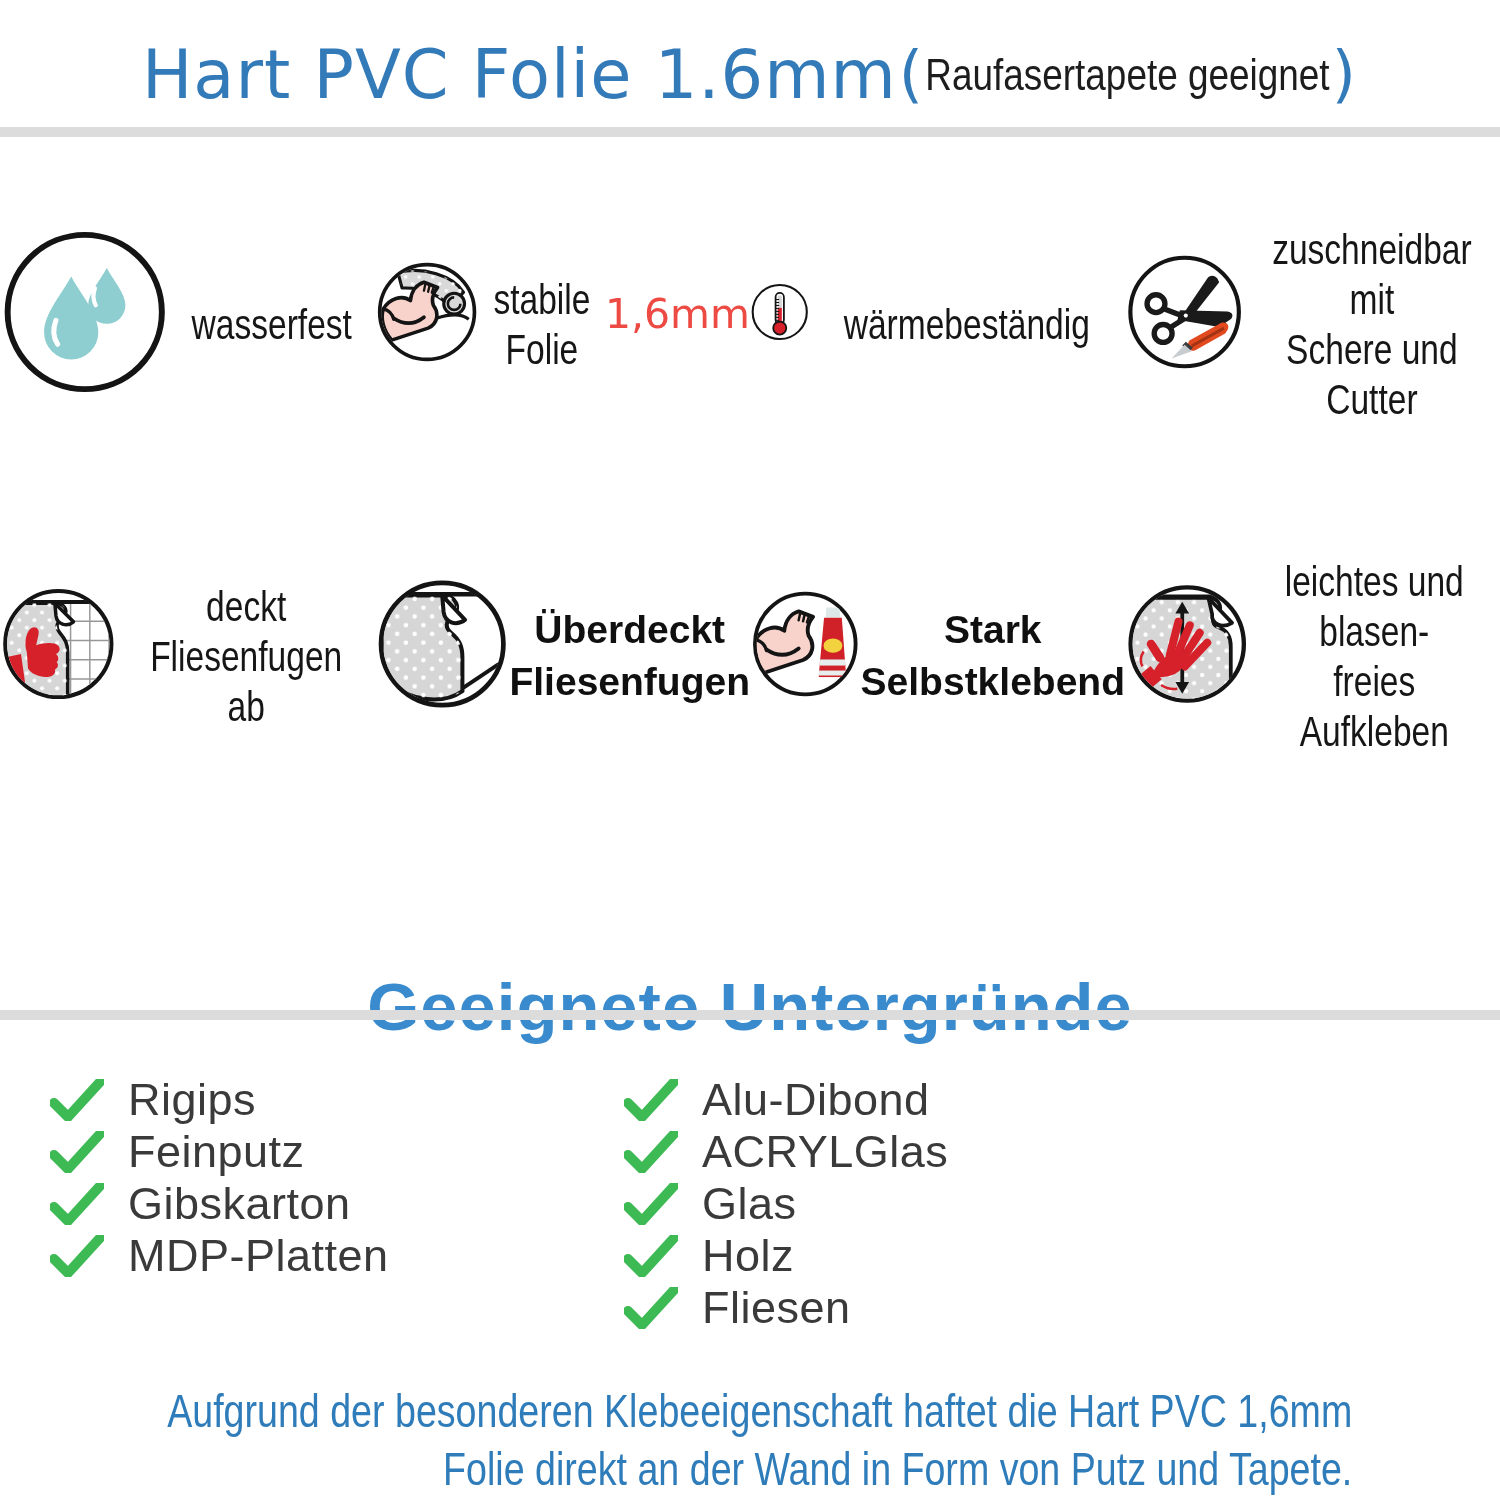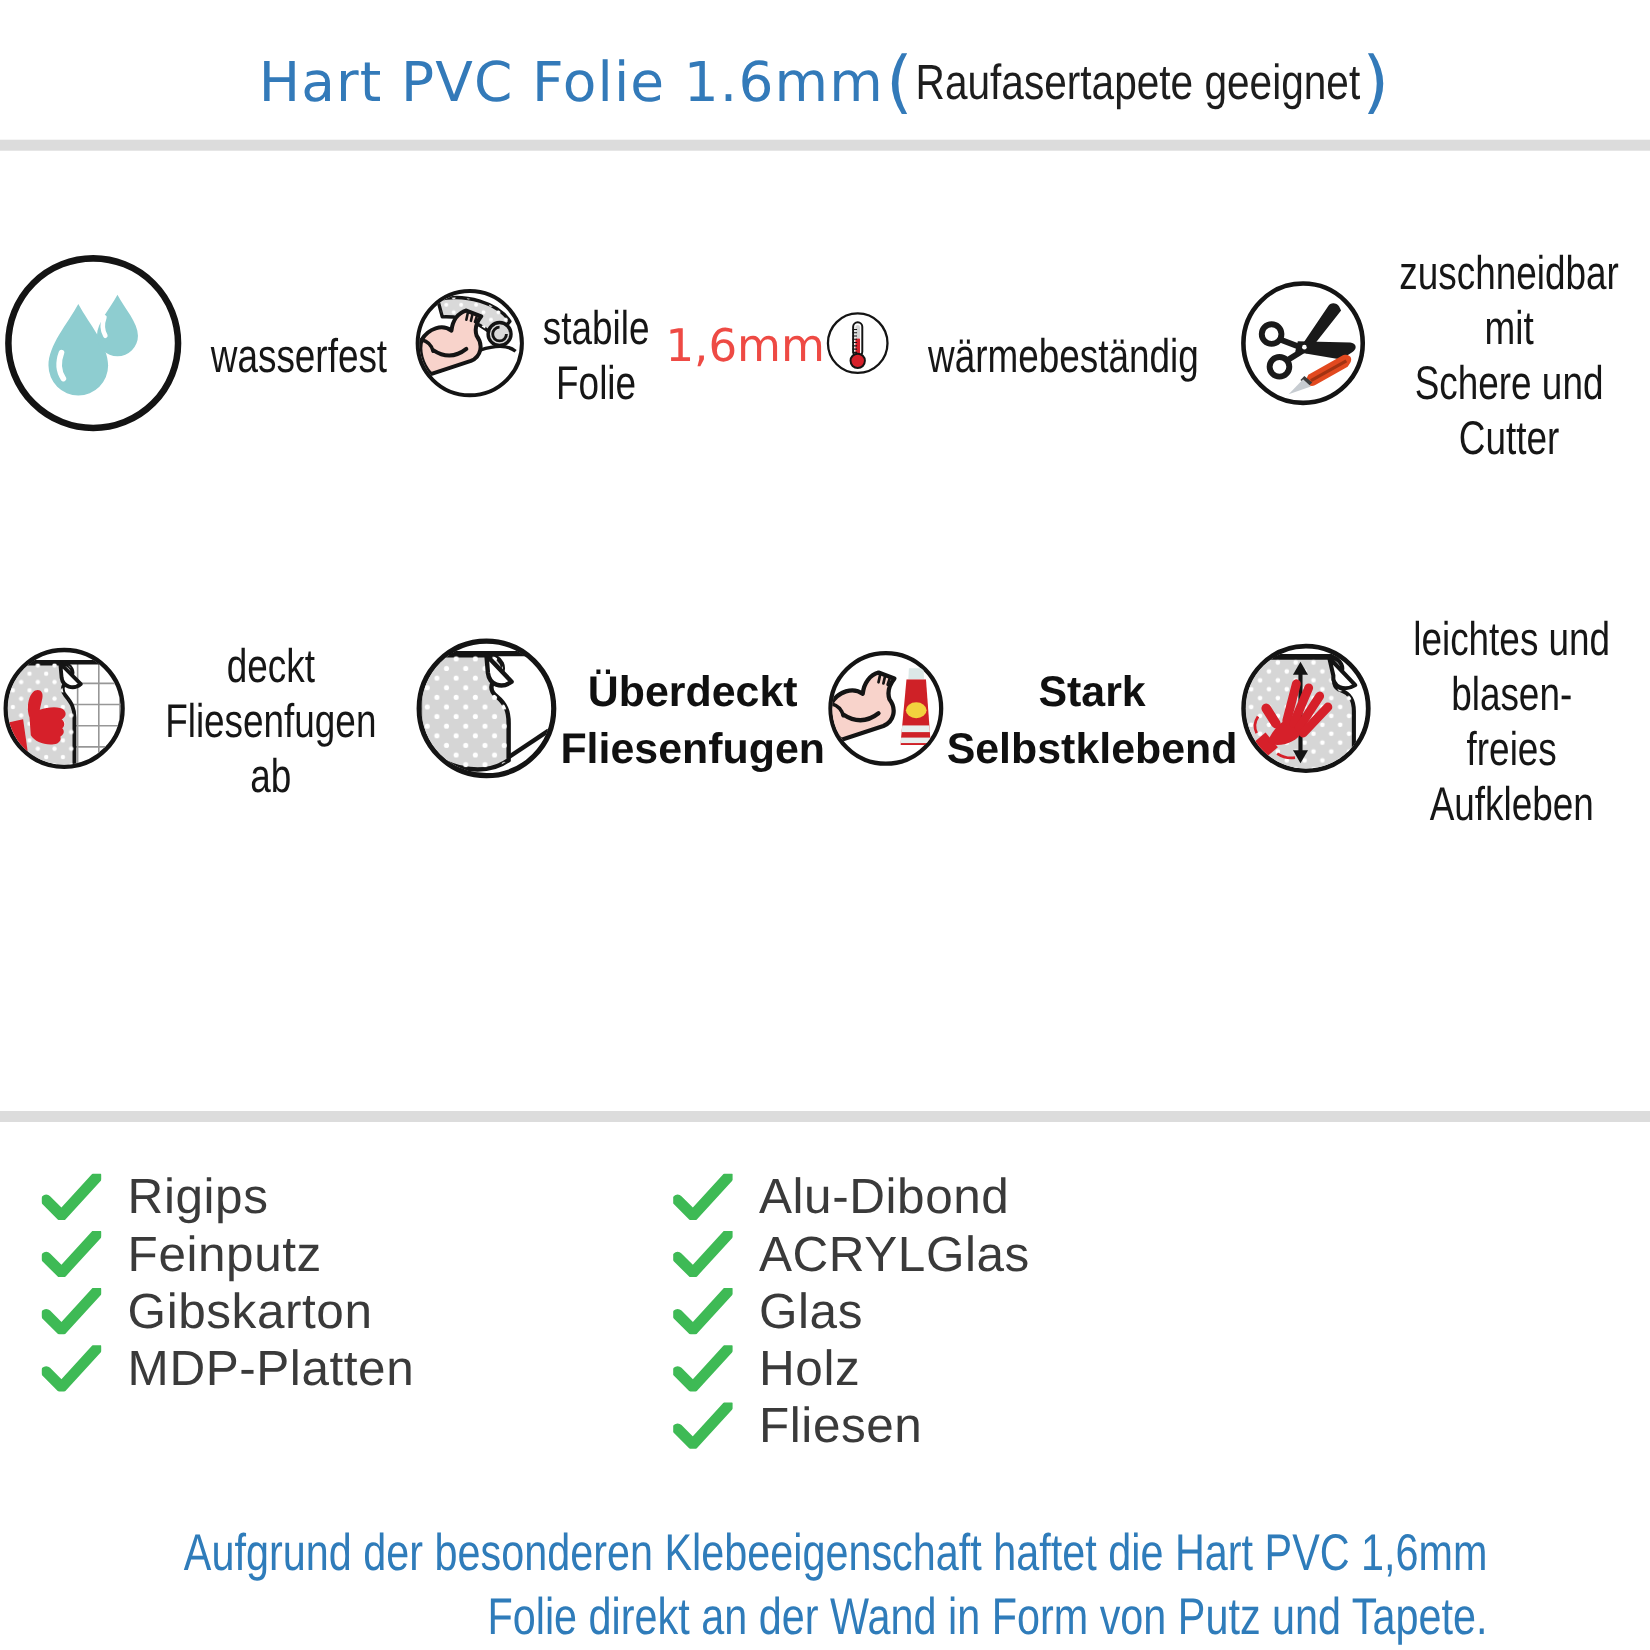--- a/index.html
+++ b/index.html
@@ -2,21 +2,21 @@
 <html><head>
 <meta charset="utf-8">
 <style>
   html,body{margin:0;padding:0;background:#fff;}
   .page{position:relative;width:1500px;height:1500px;background:#ffffff;overflow:hidden;
         font-family:"DejaVu Sans",sans-serif;}
 
   
   .title{position:absolute;top:30px;left:0;width:100%;height:90px;
          display:flex;justify-content:center;align-items:center;white-space:nowrap;}
-  .t-main{font-size:50px;color:#337ab9;letter-spacing:1px;}
+  .t-main{font-size:67px;color:#337ab9;letter-spacing:1px;}
   .t-paren{font-size:62px;color:#337ab9;padding:0 2px;position:relative;top:-2px;}
   .t-sub{font-size:45px;color:#1d1d1d;display:inline-block;transform:scaleX(0.82);margin:0 -44px;
          font-family:"Liberation Sans",sans-serif;}
 
   .divider{position:absolute;left:0;width:100%;height:10px;background:#dcdcdc;}
   .d1{top:127px;}
   .d2{top:1010px;}
 
   
   .features{position:absolute;left:0;width:1500px;display:grid;
@@ -30,21 +30,21 @@
   .narrowed{display:inline-block;transform:scaleX(0.78);}
   .f-label.wide{font-weight:bold;font-size:39px;line-height:52px;color:#101010;}
   .f-sub{margin-top:4px;font-size:41px;color:#ee4a44;text-align:center;}
 
   
   .section-title{position:absolute;top:912px;left:0;width:100%;text-align:center;
                  font-size:67px;color:#3a8bcd;letter-spacing:1px;
                  font-family:"Liberation Sans",sans-serif;}
 
   .surfaces{position:absolute;top:1062px;left:0;width:1500px;height:290px;}
-  .col{position:absolute;top:0;margin:0;padding:0;list-style:none;}
+  .col{position:absolute;top:0;margin:12px;padding:0;list-style:none;}
   .col1{left:38px;}
   .col2{left:612px;}
   .col3{left:1042px;}
   .col li{display:flex;align-items:center;height:52px;}
   .check{width:54px;height:42px;margin-right:24px;flex:0 0 auto;}
   .surface-label{font-size:45px;color:#3a3a3a;letter-spacing:0.5px;white-space:nowrap;
                  font-family:"Liberation Sans",sans-serif;}
 
   
   .footer{position:absolute;top:1382px;left:0;width:100%;text-align:right;}
@@ -246,20 +246,21 @@
             <path d="M30,112 Q22,124 28,136" stroke="#d6202a" stroke-width="4" fill="none"></path>
             <path d="M58,166 Q70,174 84,172" stroke="#d6202a" stroke-width="4" fill="none"></path>
           </g>
         </g>
       </svg>
       <div class="f-label"><span class="narrowed">leichtes und blasen-
 freies Aufkleben</span></div>
     </div>
   </section>
 
+  <h2 class="section-title">Geeignete Untergründe</h2>
   <div class="divider d2"></div>
 
   <div class="surfaces">
     <ul class="col col1">
       <li>
         <svg class="check" viewBox="0 0 54 42">
             <path d="M4,24 L18,38 L50,3" fill="none" stroke="#3eba55" stroke-width="10" stroke-linecap="round" stroke-linejoin="round"></path>
           </svg>
         <span class="surface-label">Rigips</span>
         </li>

